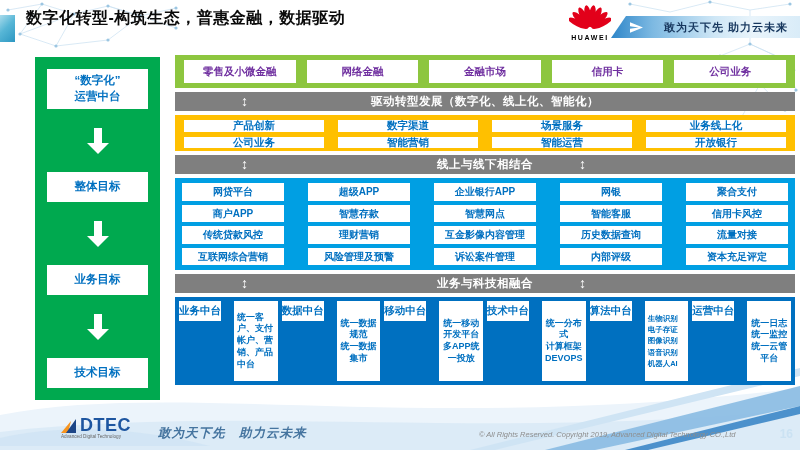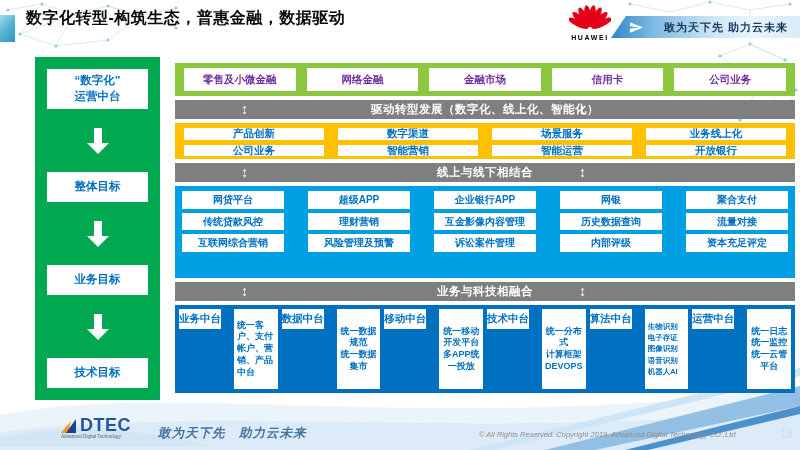--- a/index.html
+++ b/index.html
@@ -33,21 +33,21 @@
            padding:12px 0;}
   .side-box{width:101px;background:#fff;color:#0070c0;font-weight:bold;font-size:11.5px;
             display:flex;align-items:center;justify-content:center;text-align:center;
             white-space:pre-line;line-height:1.35;height:30px;}
   .side-box.tall{height:40px;}
   .v-arrow{display:flex;flex-direction:column;align-items:center;}
   .v-arrow .stem{display:block;width:8px;height:15px;background:#fff;}
   .v-arrow .head{display:block;width:0;height:0;border:11px solid transparent;border-bottom:0;border-top:11px solid #fff;}
 
   
-  .main{position:absolute;left:175px;top:55px;width:620px;margin-top:8px;}
+  .main{position:absolute;left:175px;top:55px;width:620px;}
   .cell{background:#fff;display:flex;align-items:center;justify-content:center;
         font-size:10.5px;font-weight:bold;text-align:center;line-height:1.1;}
   .row-green{height:33px;background:#8dc63f;display:grid;grid-template-columns:repeat(5,1fr);
              gap:11px;padding:5px 9px;margin-bottom:4px;}
   .row-green .cell{color:#7030a0;}
   .band{position:relative;height:19px;background:#7f7f7f;color:#fff;display:flex;align-items:center;
         justify-content:center;font-size:11.5px;font-weight:bold;margin-bottom:4px;letter-spacing:.5px;}
   .band .updown{position:absolute;top:0;height:19px;line-height:18px;font-size:14px;font-weight:bold;}
   .updown.a1{left:66px;} .updown.a2{left:404px;}
   .block-yellow{height:36px;background:#ffc000;padding:5px 9px;display:grid;
@@ -219,20 +219,27 @@
 
     <div class="block-cyan">
       <div class="grid5">
           <div class="cell">网贷平台</div>
           <div class="cell">超级APP</div>
           <div class="cell">企业银行APP</div>
           <div class="cell">网银</div>
           <div class="cell">聚合支付</div>
         </div>
       <div class="grid5">
+          <div class="cell">商户APP</div>
+          <div class="cell">智慧存款</div>
+          <div class="cell">智慧网点</div>
+          <div class="cell">智能客服</div>
+          <div class="cell">信用卡风控</div>
+        </div>
+      <div class="grid5">
           <div class="cell">传统贷款风控</div>
           <div class="cell">理财营销</div>
           <div class="cell">互金影像内容管理</div>
           <div class="cell">历史数据查询</div>
           <div class="cell">流量对接</div>
         </div>
       <div class="grid5">
           <div class="cell">互联网综合营销</div>
           <div class="cell">风险管理及预警</div>
           <div class="cell">诉讼案件管理</div>

